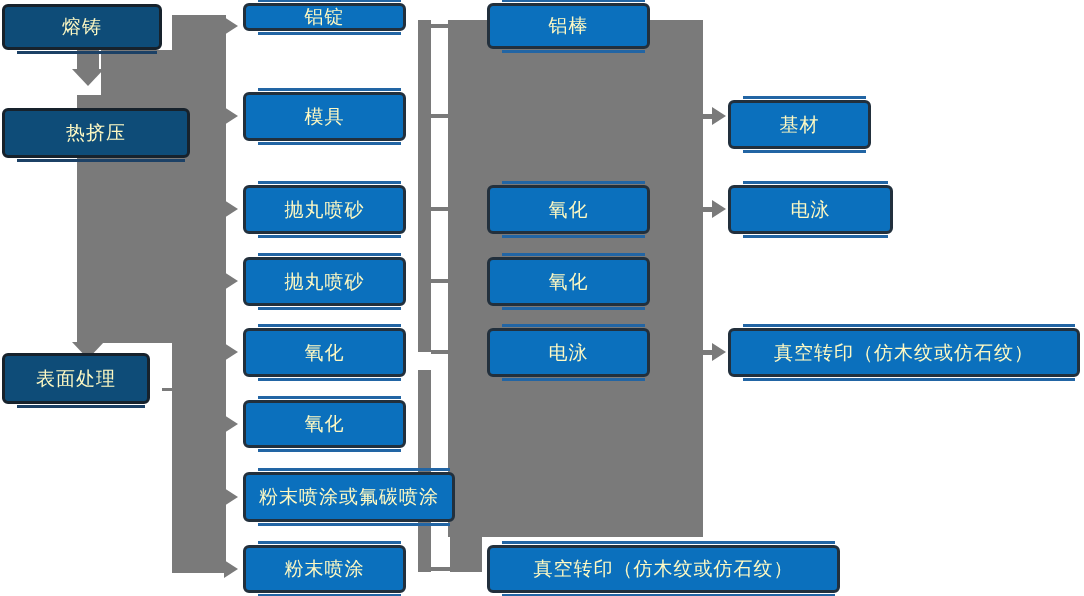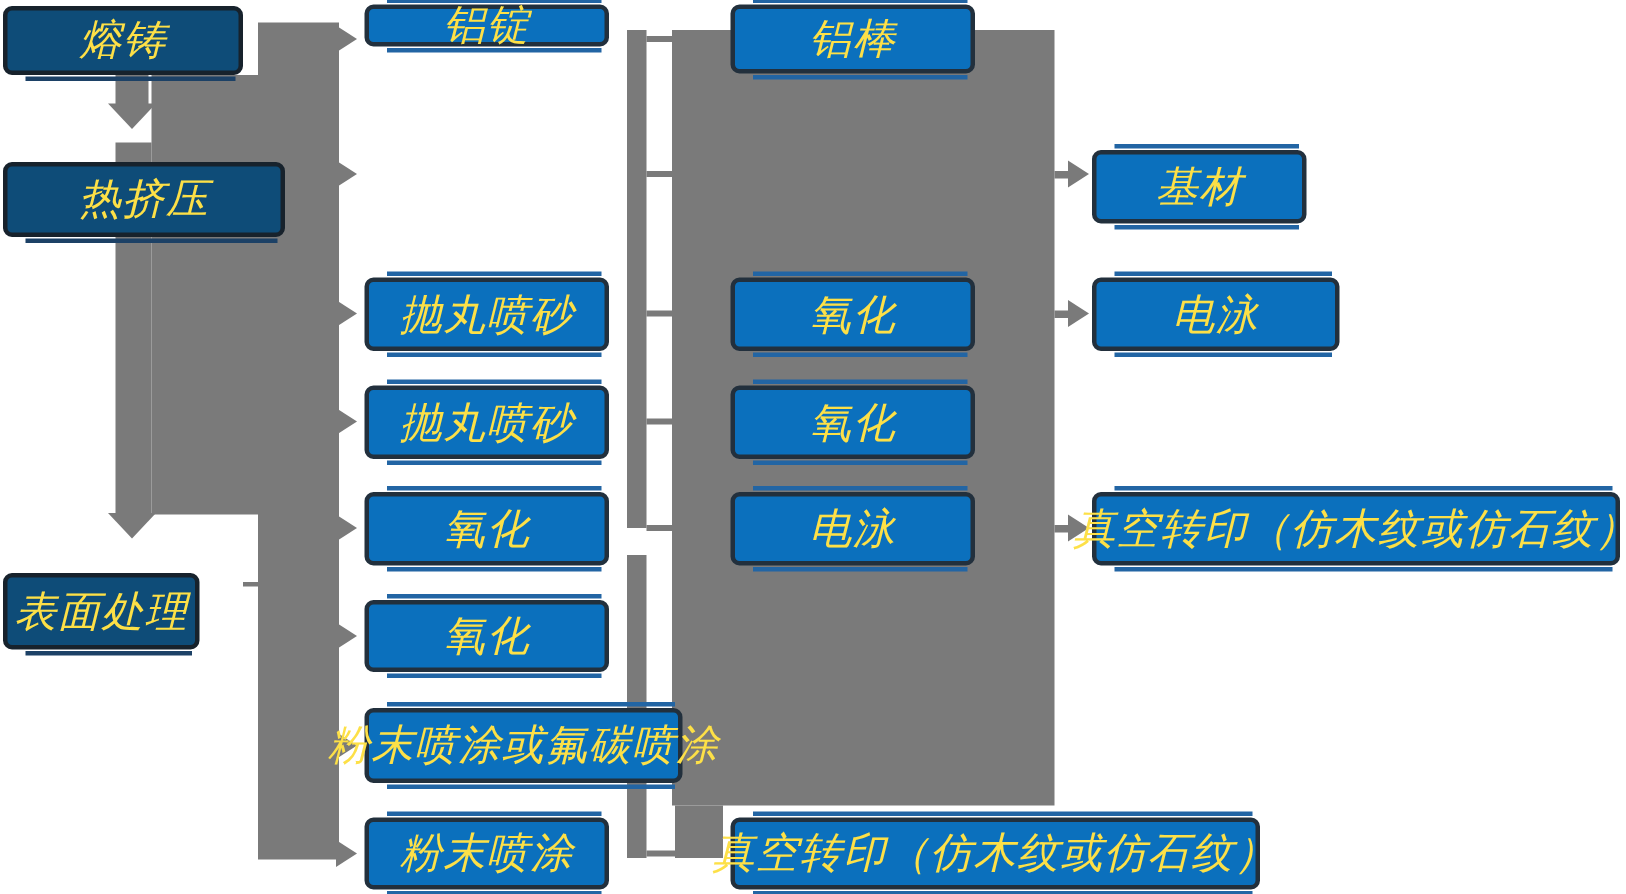--- a/index.html
+++ b/index.html
@@ -12,24 +12,23 @@
   .arr-r{position:absolute;width:0;height:0;z-index:1;
     border-top:9px solid transparent;border-bottom:9px solid transparent;
     border-left:14px solid #7a7a7a;}
   .arr-d{position:absolute;width:0;height:0;z-index:1;
     border-left:16px solid transparent;border-right:16px solid transparent;
     border-top:17px solid #7a7a7a;}
   
   .node{
     position:absolute;box-sizing:border-box;z-index:2;
     background:#0b70bd;border:3px solid #22303d;border-radius:6px;
-    color:#fde047;font-size:28px;letter-spacing:1px;
+    color:#fef9c3;font-size:19px;letter-spacing:1px;
     display:flex;align-items:center;justify-content:center;
     white-space:nowrap;
-    font-style:italic;
   }
   .node::before{content:"";position:absolute;top:-7px;left:12px;right:2px;height:3px;background:#2265a4;}
   .node::after{content:"";position:absolute;bottom:-7px;left:12px;right:2px;height:3px;background:#2265a4;}
   .node.dark{background:#0e4c78;border-color:#17222c;}
   .node.dark::before{display:none;}
   .node.dark::after{background:#1c4166;}
 </style>
 </head>
 <body>
 
@@ -69,23 +68,24 @@
 
   <div class="g" style="left:703px;top:114px;width:10px;height:5px"></div>
   <div class="arr-r" style="left:712px;top:107px"></div>
   <div class="g" style="left:703px;top:207px;width:10px;height:5px"></div>
   <div class="arr-r" style="left:712px;top:200px"></div>
   <div class="g" style="left:703px;top:350px;width:10px;height:5px"></div>
   <div class="arr-r" style="left:712px;top:343px"></div>
 
   <div class="node dark" style="left:2px;top:4px;width:160px;height:46px">熔铸</div>
   <div class="node dark" style="left:2px;top:108px;width:188px;height:50px">热挤压</div>
-  <div class="node dark" style="left:2px;top:382px;width:131px;height:51px">表面处理</div>
+  <div class="node dark" style="left:2px;top:353px;width:148px;height:51px">表面处理</div>
 
   <div class="node" style="left:243px;top:3px;width:163px;height:28px">铝锭</div>
+  <div class="node" style="left:243px;top:92px;width:163px;height:49px">模具</div>
   <div class="node" style="left:243px;top:185px;width:163px;height:49px">抛丸喷砂</div>
   <div class="node" style="left:243px;top:257px;width:163px;height:49px">抛丸喷砂</div>
   <div class="node" style="left:243px;top:328px;width:163px;height:49px">氧化</div>
   <div class="node" style="left:243px;top:400px;width:163px;height:48px">氧化</div>
   <div class="node" style="left:243px;top:472px;width:212px;height:50px">粉末喷涂或氟碳喷涂</div>
   <div class="node" style="left:487px;top:3px;width:163px;height:46px">铝棒</div>
 
   <div class="node" style="left:243px;top:545px;width:163px;height:48px">粉末喷涂</div>
   <div class="node" style="left:487px;top:185px;width:163px;height:49px">氧化</div>
   <div class="node" style="left:487px;top:257px;width:163px;height:49px">氧化</div>

